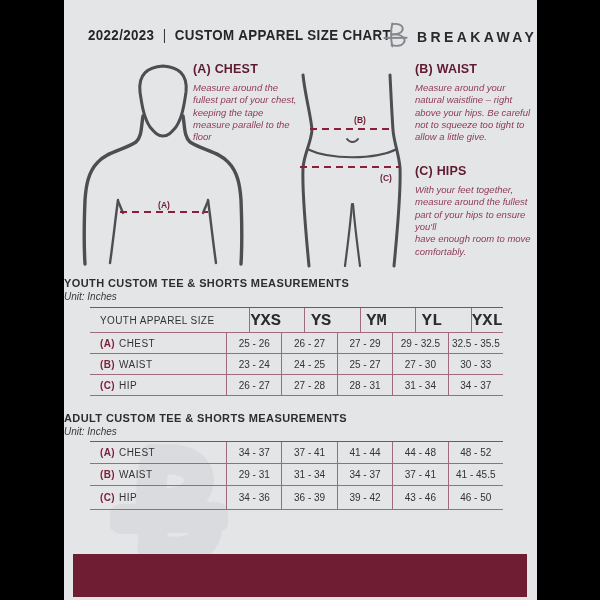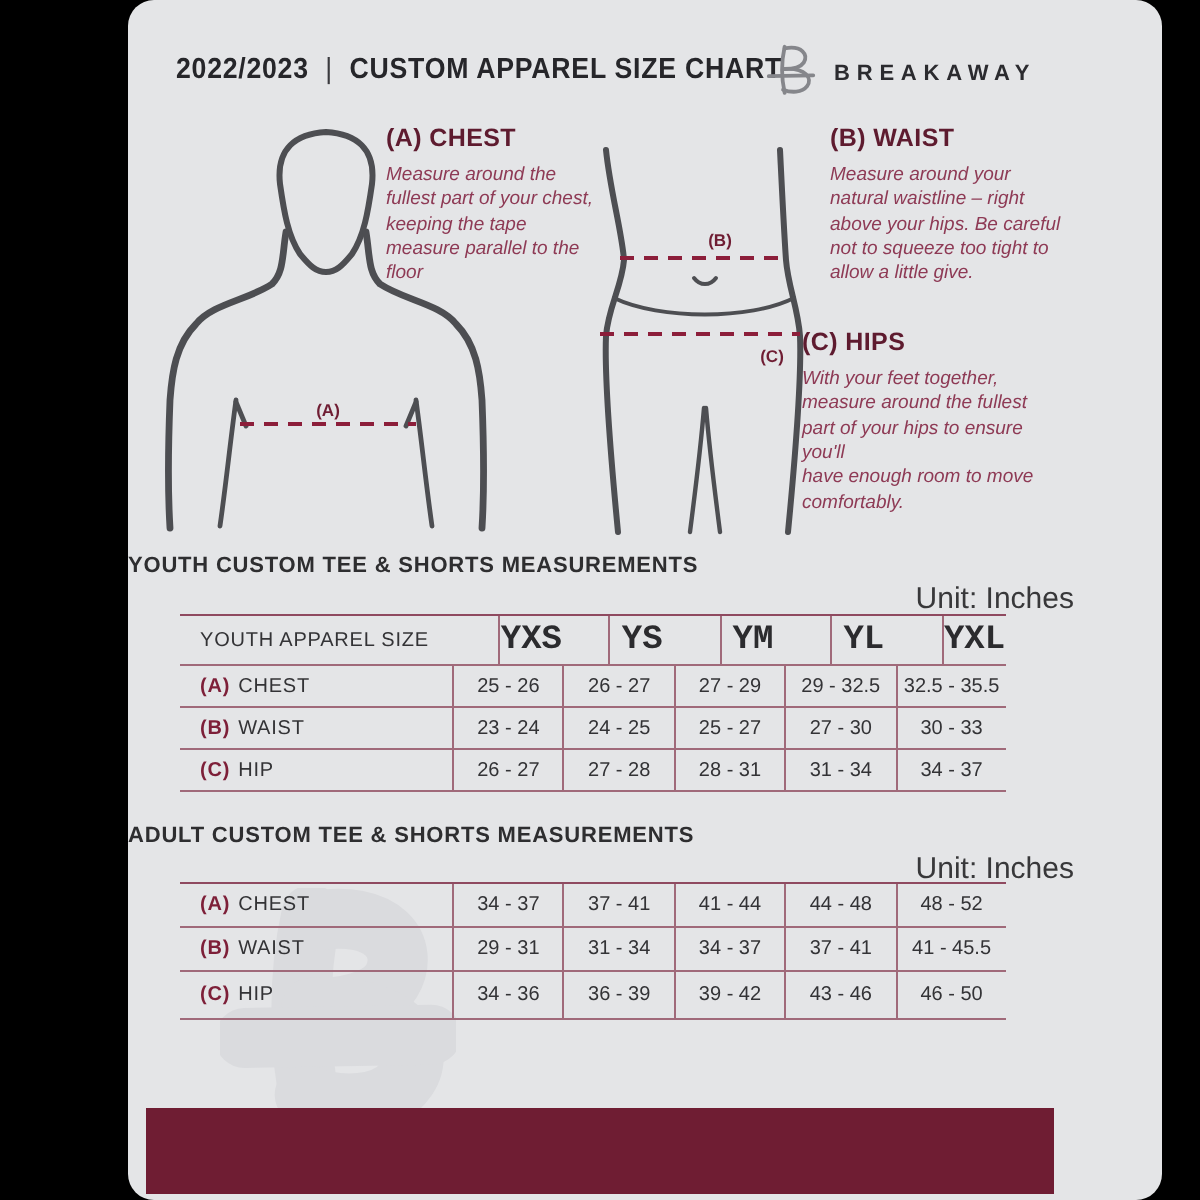--- a/index.html
+++ b/index.html
@@ -1,46 +1,46 @@
 <!DOCTYPE html>
 <html><head>
 <meta charset="utf-8">
 <style>
   html,body{margin:0;padding:0;background:#111;}
   .stage{position:relative;width:600px;height:600px;background:#000;overflow:hidden;
          font-family:"Liberation Sans",sans-serif;}
-  .content{position:absolute;left:64px;top:0;width:517px;height:600px;background:#e4e5e7;border-radius:13px;}
+  .content{position:absolute;left:64px;top:0;width:473px;height:600px;background:#e4e5e7;}
 
   
   .doc-title{position:absolute;left:24px;top:27px;font-size:14.5px;font-weight:bold;
              color:#26262a;letter-spacing:.4px;transform:scaleX(.92);transform-origin:left center;
              white-space:nowrap;}
   .doc-title .sep{margin:0 9px;font-weight:normal;color:#3a3a3e;}
   .brand{position:absolute;left:318px;top:20px;display:flex;align-items:center;}
-  .brand-name{font-size:11px;font-weight:bold;color:#2b2b2f;letter-spacing:3.4px;margin-left:8px;text-align:right;}
+  .brand-name{font-size:14px;font-weight:bold;color:#2b2b2f;letter-spacing:3.4px;margin-left:8px;text-align:right;}
 
   
   .fig{position:absolute;}
   .instr{position:absolute;}
   .instr h3{margin:0;font-size:12.5px;font-weight:bold;color:#5e1b2f;letter-spacing:.2px;}
   .instr p{margin:6px 0 0 0;font-size:9.5px;font-style:italic;color:#8e3a55;
            line-height:1.3;white-space:pre-line;}
 
   svg .outline{fill:none;stroke:#4d4e52;stroke-linecap:round;}
   svg .dash{fill:none;stroke:#8c1e3a;stroke-width:2;stroke-dasharray:7 5;}
   svg .marker{font-family:"Liberation Sans",sans-serif;font-size:8.5px;font-weight:bold;fill:#6f1d33;}
 
   
   .watermark{position:absolute;left:46px;top:444px;opacity:1;}
   .watermark path{fill:none;stroke:#dadbde;stroke-width:9;stroke-linecap:round;}
 
   
   .tbl-title{position:absolute;width:473px;text-align:left;font-size:11px;font-weight:bold;
              color:#2e2e30;letter-spacing:.4px;}
-  .tbl-unit{position:absolute;width:473px;text-align:right;font-size:15px;
+  .tbl-unit{position:absolute;width:473px;text-align:left;font-size:10px;font-style:italic;
             color:#38383a;}
   .size-table{position:absolute;left:26px;width:413px;border-top:1px solid #8f4a60;}
   .trow{display:grid;grid-template-columns:136px repeat(5,1fr);border-bottom:1px solid #a06a7a;
         box-sizing:border-box;}
   .trow > div{display:flex;align-items:center;justify-content:center;font-size:10px;
               color:#333336;box-sizing:border-box;}
   .trow > div:first-child{justify-content:flex-start;padding-left:10px;letter-spacing:.4px;}
   .trow > div + div{border-left:1px solid #a06a7a;}
   .trow.head{height:25px;gap:23px;}
   .trow.head .size-cell{font-weight:bold;font-size:17px;color:#2b2b2e;font-family:Liberation Mono, monospace;}
@@ -105,21 +105,21 @@
       <text class="marker" x="62" y="50" text-anchor="middle">(B)</text>
       <path class="dash" d="M 2 94 H 102"></path>
       <text class="marker" x="88" y="108" text-anchor="middle">(C)</text>
     </svg>
 
     <div class="instr" style="left:351px;top:62px;width:116px">
       <h3>(B) WAIST</h3>
       <p>Measure around your natural waistline – right above your hips. Be careful not to squeeze too tight to allow a little give.</p>
     </div>
 
-    <div class="instr" style="left:337px;top:164px;width:118px">
+    <div class="instr" style="left:351px;top:164px;width:118px">
       <h3>(C) HIPS</h3>
       <p>With your feet together, measure around the fullest part of your hips to ensure you'll
 have enough room to move comfortably.</p>
     </div>
 
     <div class="watermark">
       <svg width="118" height="120" viewBox="0 0 34 36">
         <g fill="none" stroke="#dadbde" stroke-width="2.6" stroke-linecap="round">
           <path d="M 13 4 C 11 13 11 24 13 33"></path>
           <path d="M 13 5 C 24 3 28 9 25 14 C 23 17 18 18 13 18"></path>

